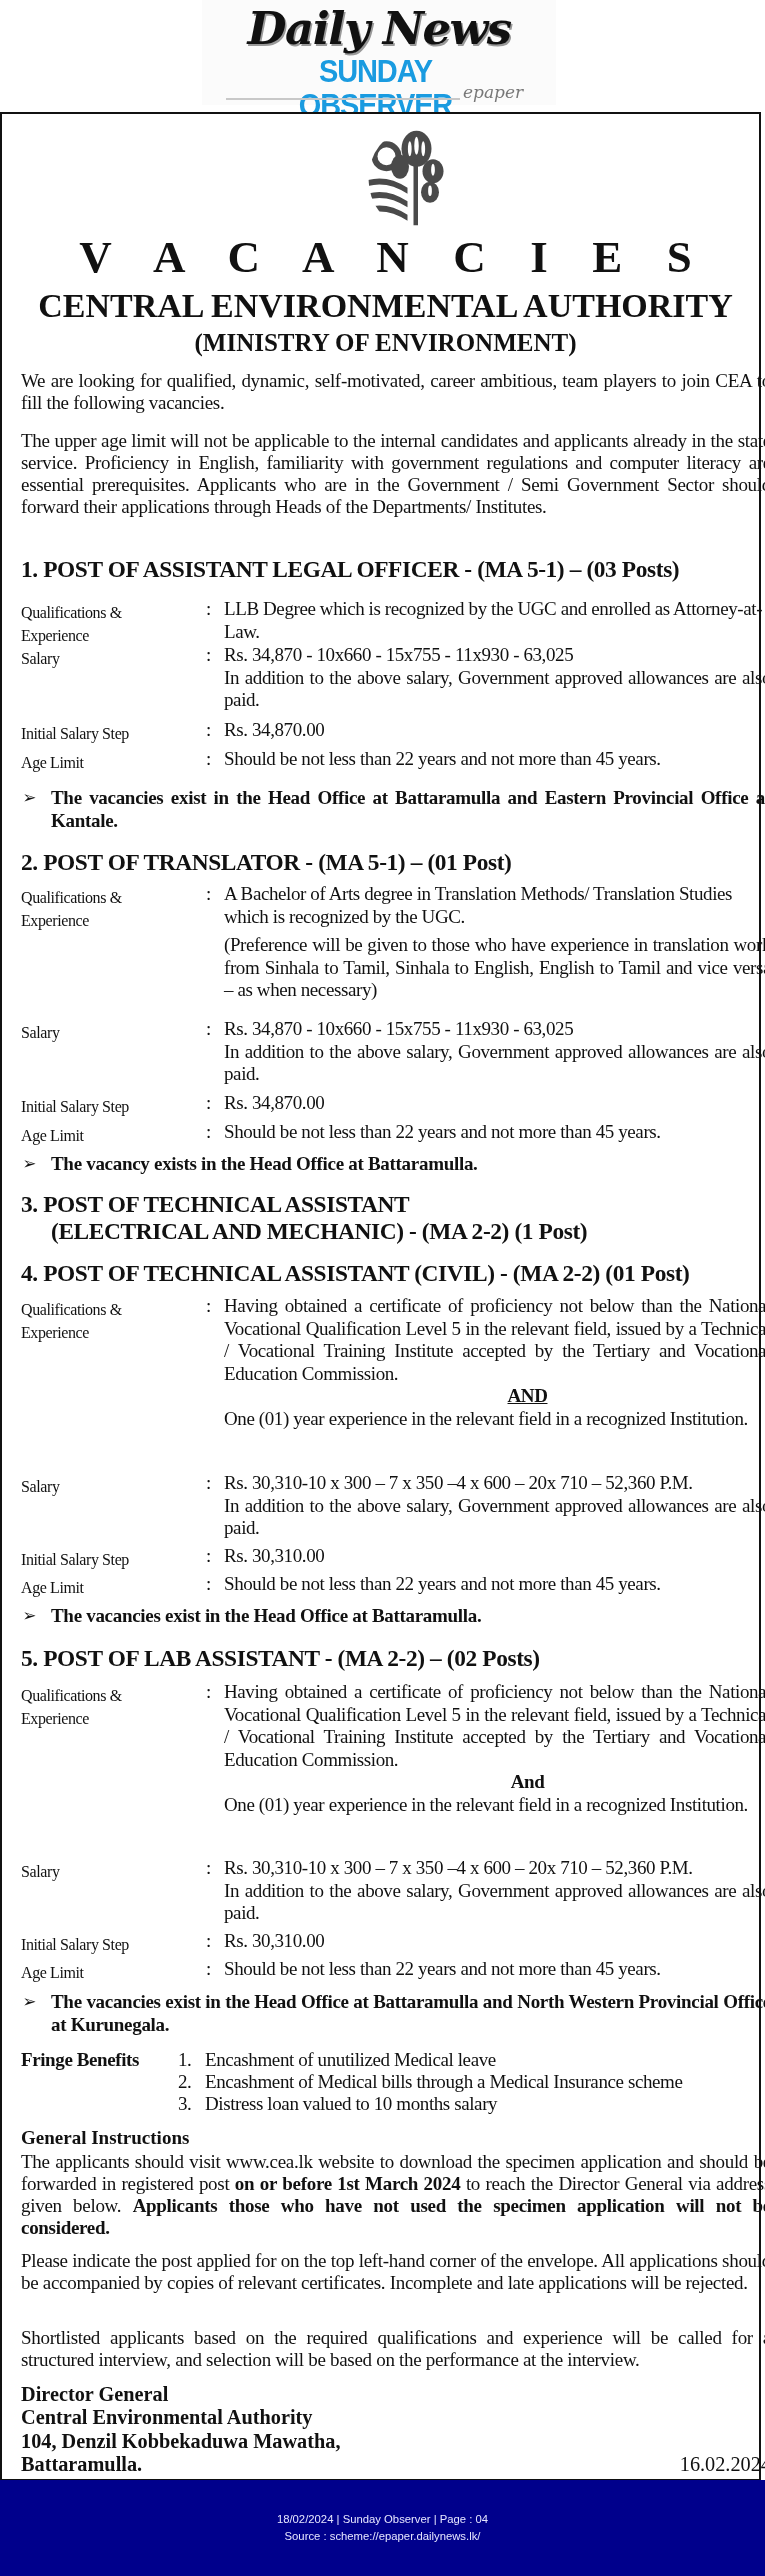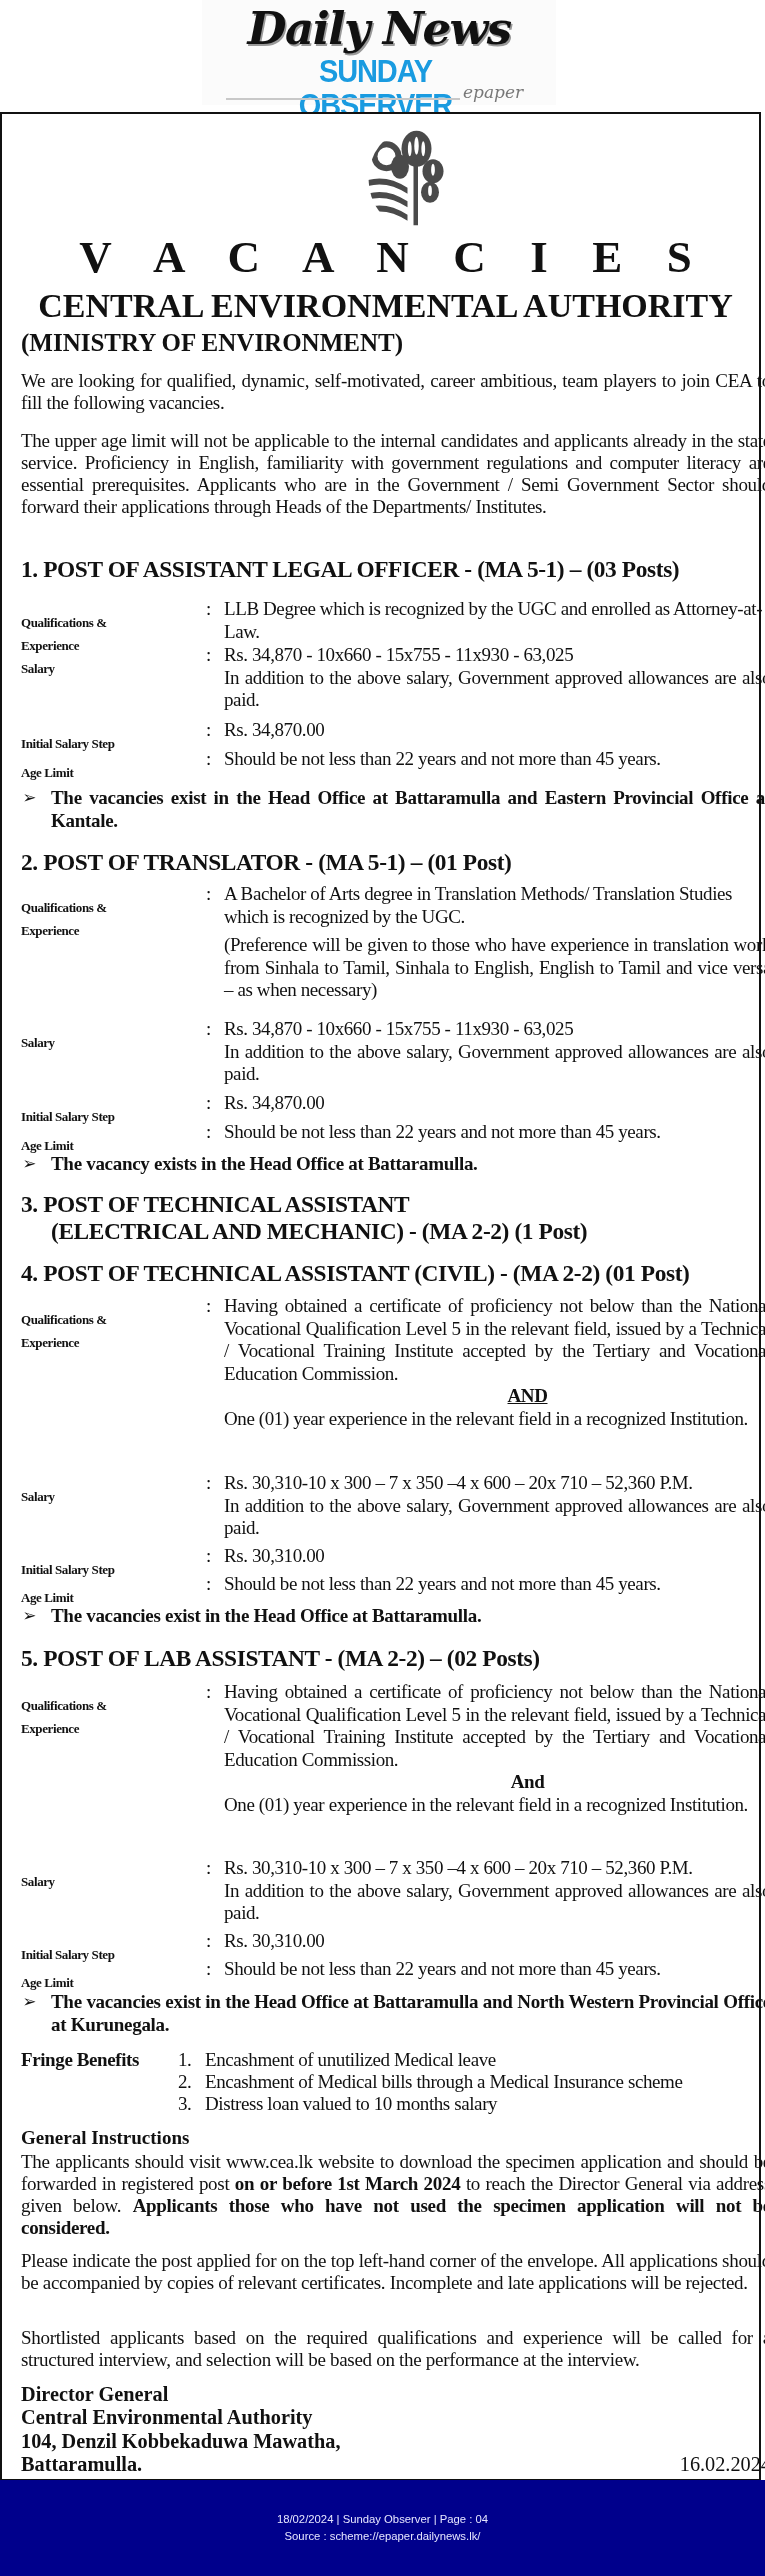--- a/index.html
+++ b/index.html
@@ -58,35 +58,35 @@
   .title-vac {
     position: absolute; left: 0; top: 117px; width: 729px; text-align: center;
     font-weight: bold; font-size: 45px; line-height: 53px; letter-spacing: 16.6px;
     text-indent: 16.6px;
   }
   .title-org {
     position: absolute; left: 0; top: 171px; width: 729px; text-align: center;
     font-weight: bold; font-size: 34px; line-height: 42px;
   }
   .title-ministry {
-    position: absolute; left: 0; top: 212px; width: 729px; text-align: left;
+    position: absolute; left: 0; top: 212px; width: 729px; text-align: center;
     font-weight: bold; font-size: 25px; line-height: 33px;
   }
   .para {
     position: absolute; left: 0; width: 750px; font-size: 19px; line-height: 22px;
     text-align: justify; text-align-last: left; letter-spacing: -0.3px;
   }
   .sec-title {
     position: absolute; left: 0; width: 746px; font-weight: bold;
     font-size: 23.4px; line-height: 27px; letter-spacing: -0.4px;
   }
   .row { position: absolute; left: 0; width: 750px; }
   .row .lbl {
-    position: absolute; left: 0; top: 14px; width: 173px; font-weight: bold;
-    font-size: 13px; line-height: 22.6px; letter-spacing: -0.4px;
+    position: absolute; left: 0; top: 4px; width: 173px; font-weight: normal;
+    font-size: 16px; line-height: 22.6px; letter-spacing: -0.4px;
   }
   .row .colon {
     position: absolute; left: 185px; top: 0; font-size: 19px; line-height: 22.6px;
   }
   .row .val {
     position: absolute; left: 203px; top: 0; width: 547px; font-size: 19px;
     line-height: 22.6px; text-align: justify; letter-spacing: -0.4px;
   }
   .row .val p { margin: 0; }
   .row .val .gap { margin-top: 6px; }

